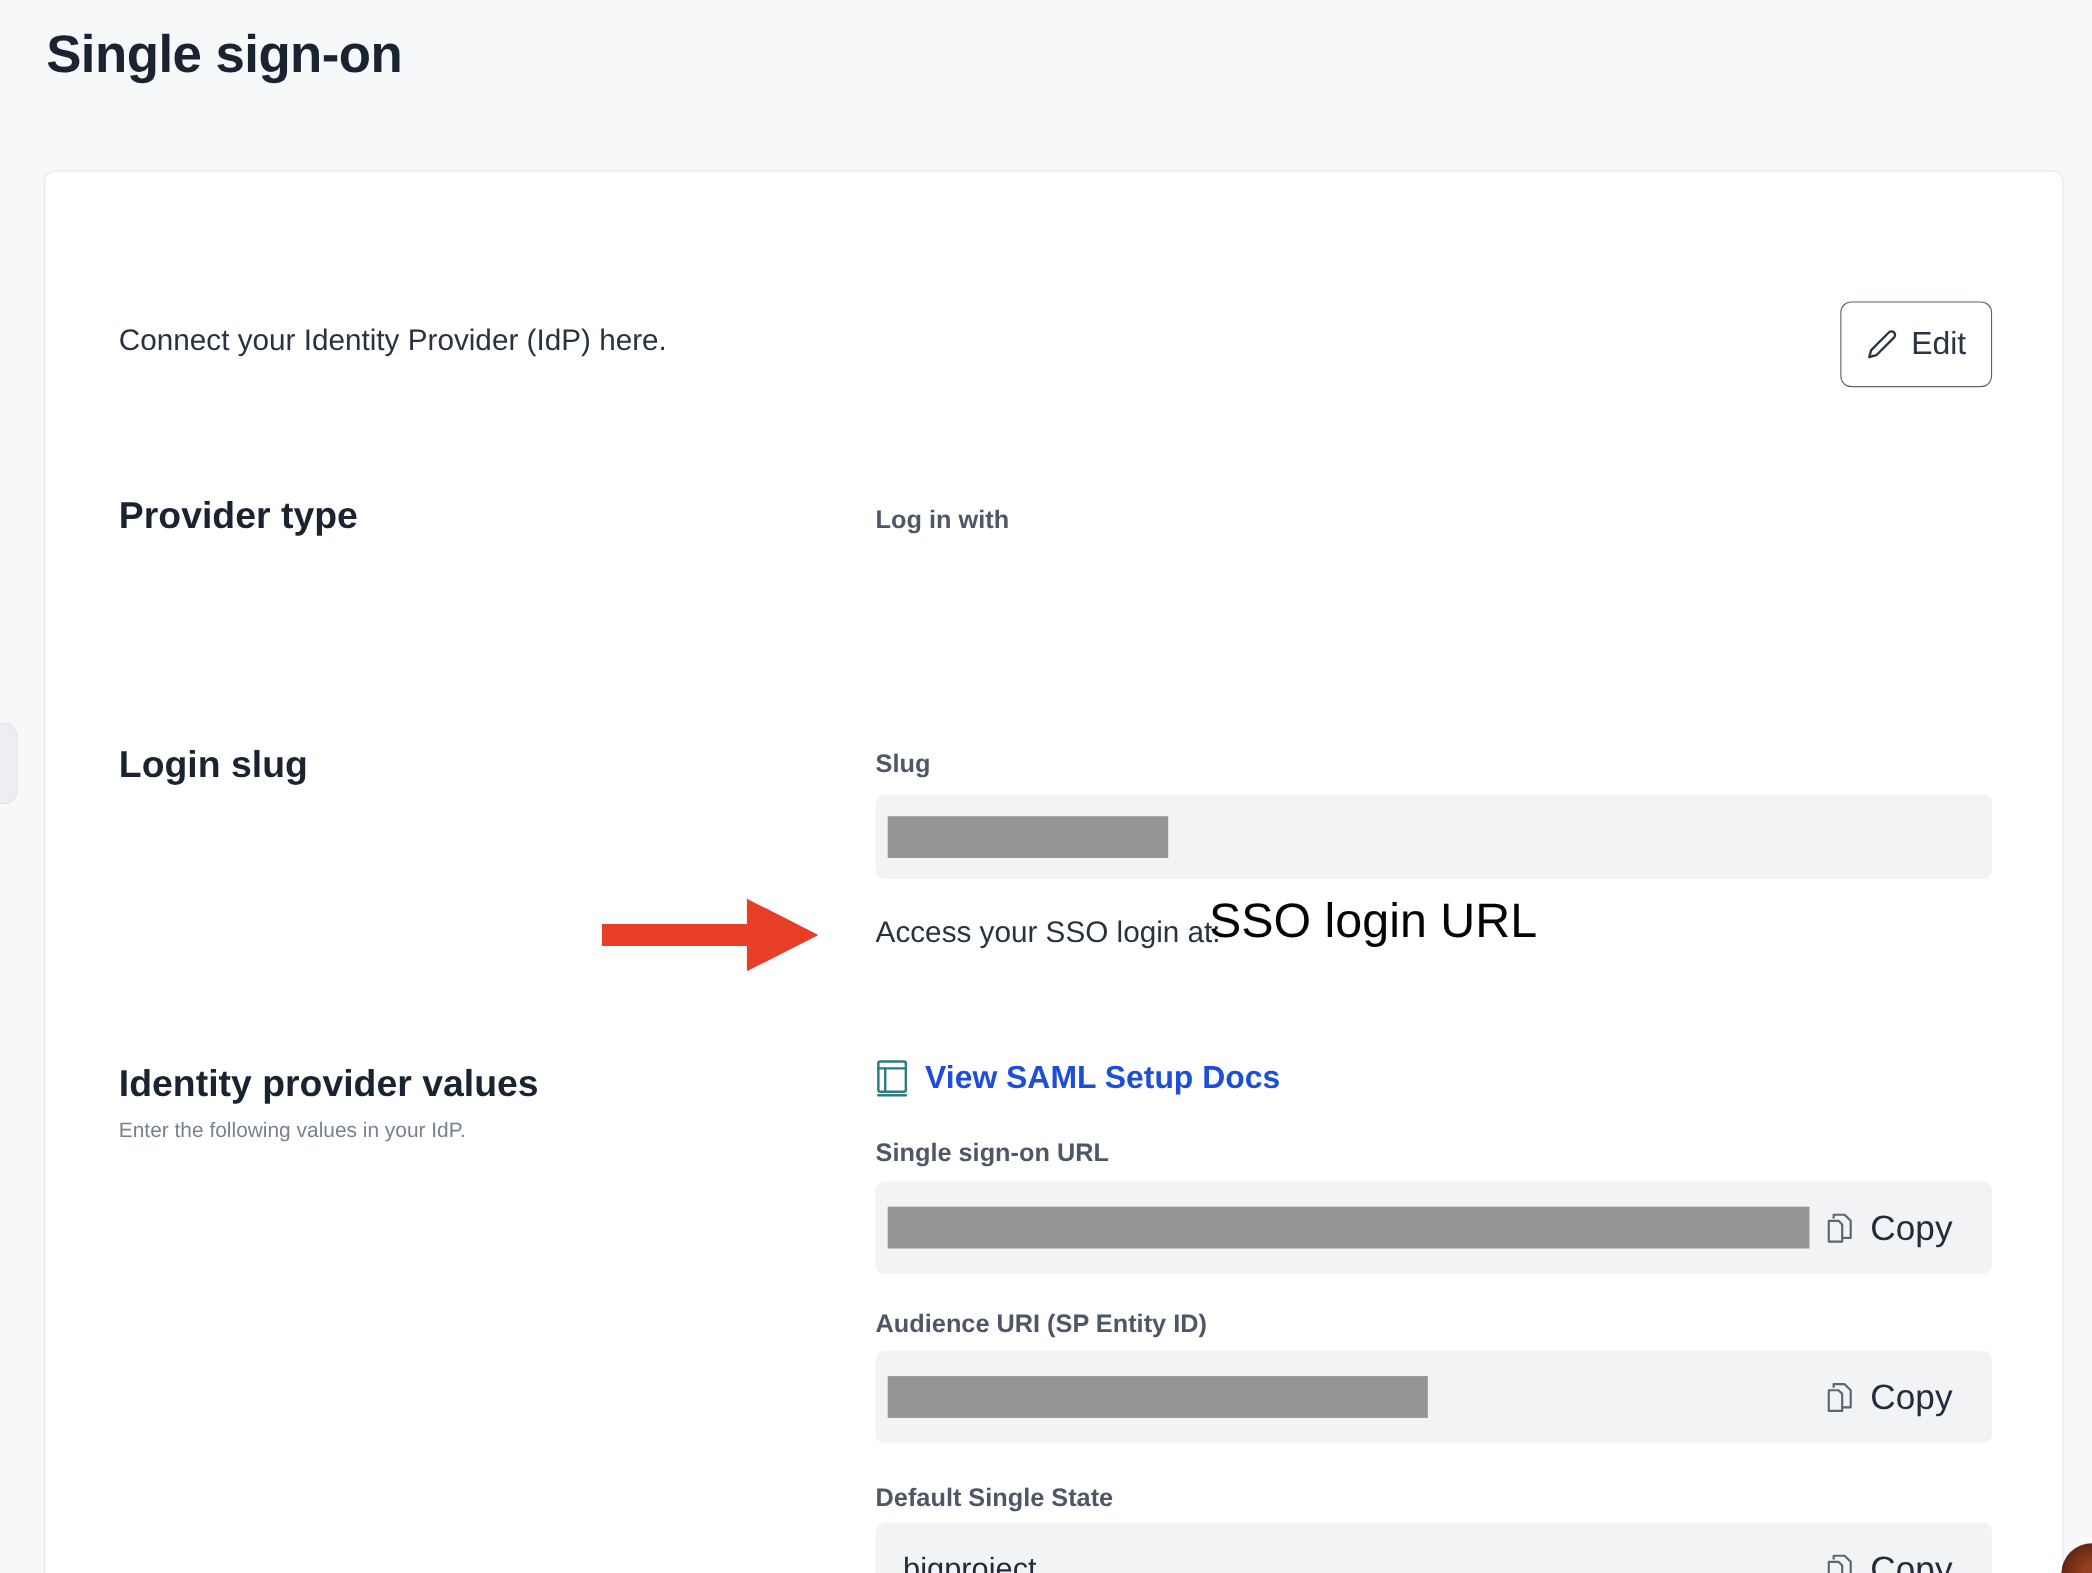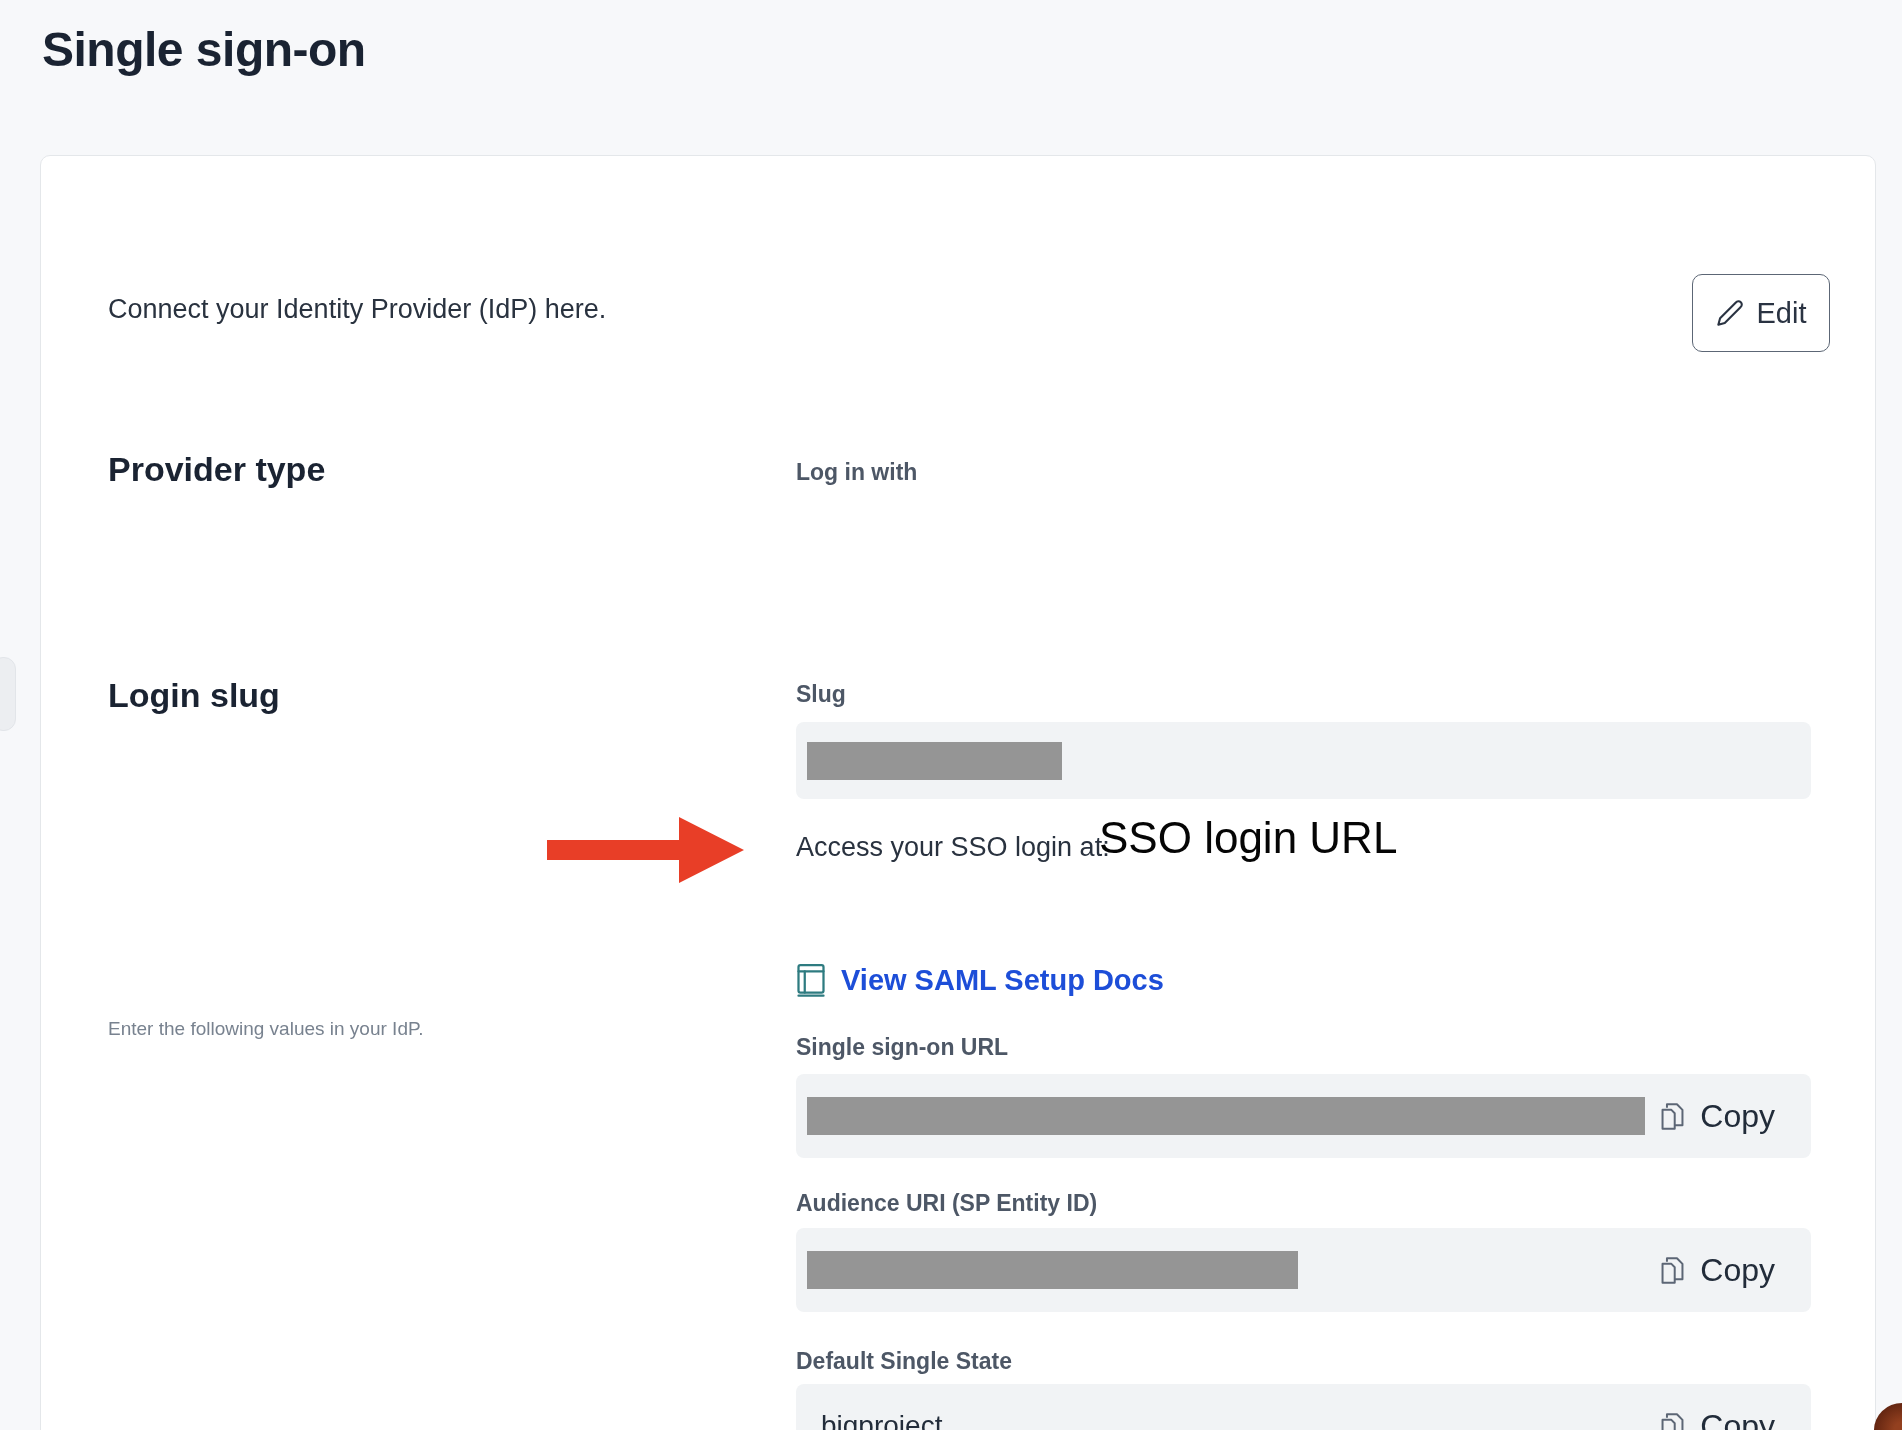--- a/index.html
+++ b/index.html
@@ -11,21 +11,21 @@
                 color:#1a2332; letter-spacing:-0.5px; }
 
   .card { position:absolute; left:40px; top:155px; width:1836px; height:1330px;
           background:#ffffff; border:1px solid #e4e7ea; border-radius:10px; }
 
   .intro { position:absolute; left:67px; top:138px; font-size:27px; color:#29323f; }
 
   .edit-btn { position:absolute; left:1632px; top:118px; width:138px; height:78px;
               display:flex; align-items:center; justify-content:center; gap:13px;
               background:#ffffff; border:1.5px solid #5c6675; border-radius:10px;
-              font-size:29px; color:#2a3342; cursor:pointer;margin-left:19px; }
+              font-size:29px; color:#2a3342; cursor:pointer; }
   .edit-btn svg { width:28px; height:28px; stroke:#2a3342; }
 
   .sec-h { position:absolute; left:67px; font-size:34px; font-weight:700; color:#1a2332; }
   .subtitle { position:absolute; left:67px; top:862px; font-size:19px; color:#78828f; }
 
   .flabel { position:absolute; left:755px; font-size:23px; font-weight:700; color:#4d5766; }
 
   .field { position:absolute; left:755px; width:1015px; background:#f1f3f5; border-radius:8px;
            display:flex; align-items:center; }
   .field .value { margin-left:25px; font-size:28px; color:#222c3a; }
@@ -85,20 +85,21 @@
     <div class="field" style="top:566px; height:77px;">
       <div class="bar bar-slug"></div>
     </div>
 
     <svg class="red-arrow" width="198" height="68" viewBox="0 0 198 68">
       <polygon points="0,24 132,24 132,1 197,34 132,67 132,44 0,44" fill="#e83e27"></polygon>
     </svg>
     <div class="access-text">Access your SSO login at:</div>
     <div class="access-annotation">SSO login URL</div>
 
+    <div class="sec-h" style="top:810px;">Identity provider values</div>
     <div class="subtitle">Enter the following values in your IdP.</div>
 
     <a class="docs-link">
       <span style="display:flex;">
         <svg viewBox="0 0 24 28" fill="none" stroke-width="1.8" stroke-linecap="round">
           <rect x="2" y="2" width="20" height="22" rx="1.5"></rect>
           <line x1="2" y1="7" x2="22" y2="7"></line>
           <line x1="7" y1="7" x2="7" y2="24"></line>
           <line x1="2" y1="26.5" x2="22" y2="26.5"></line>
         </svg>

